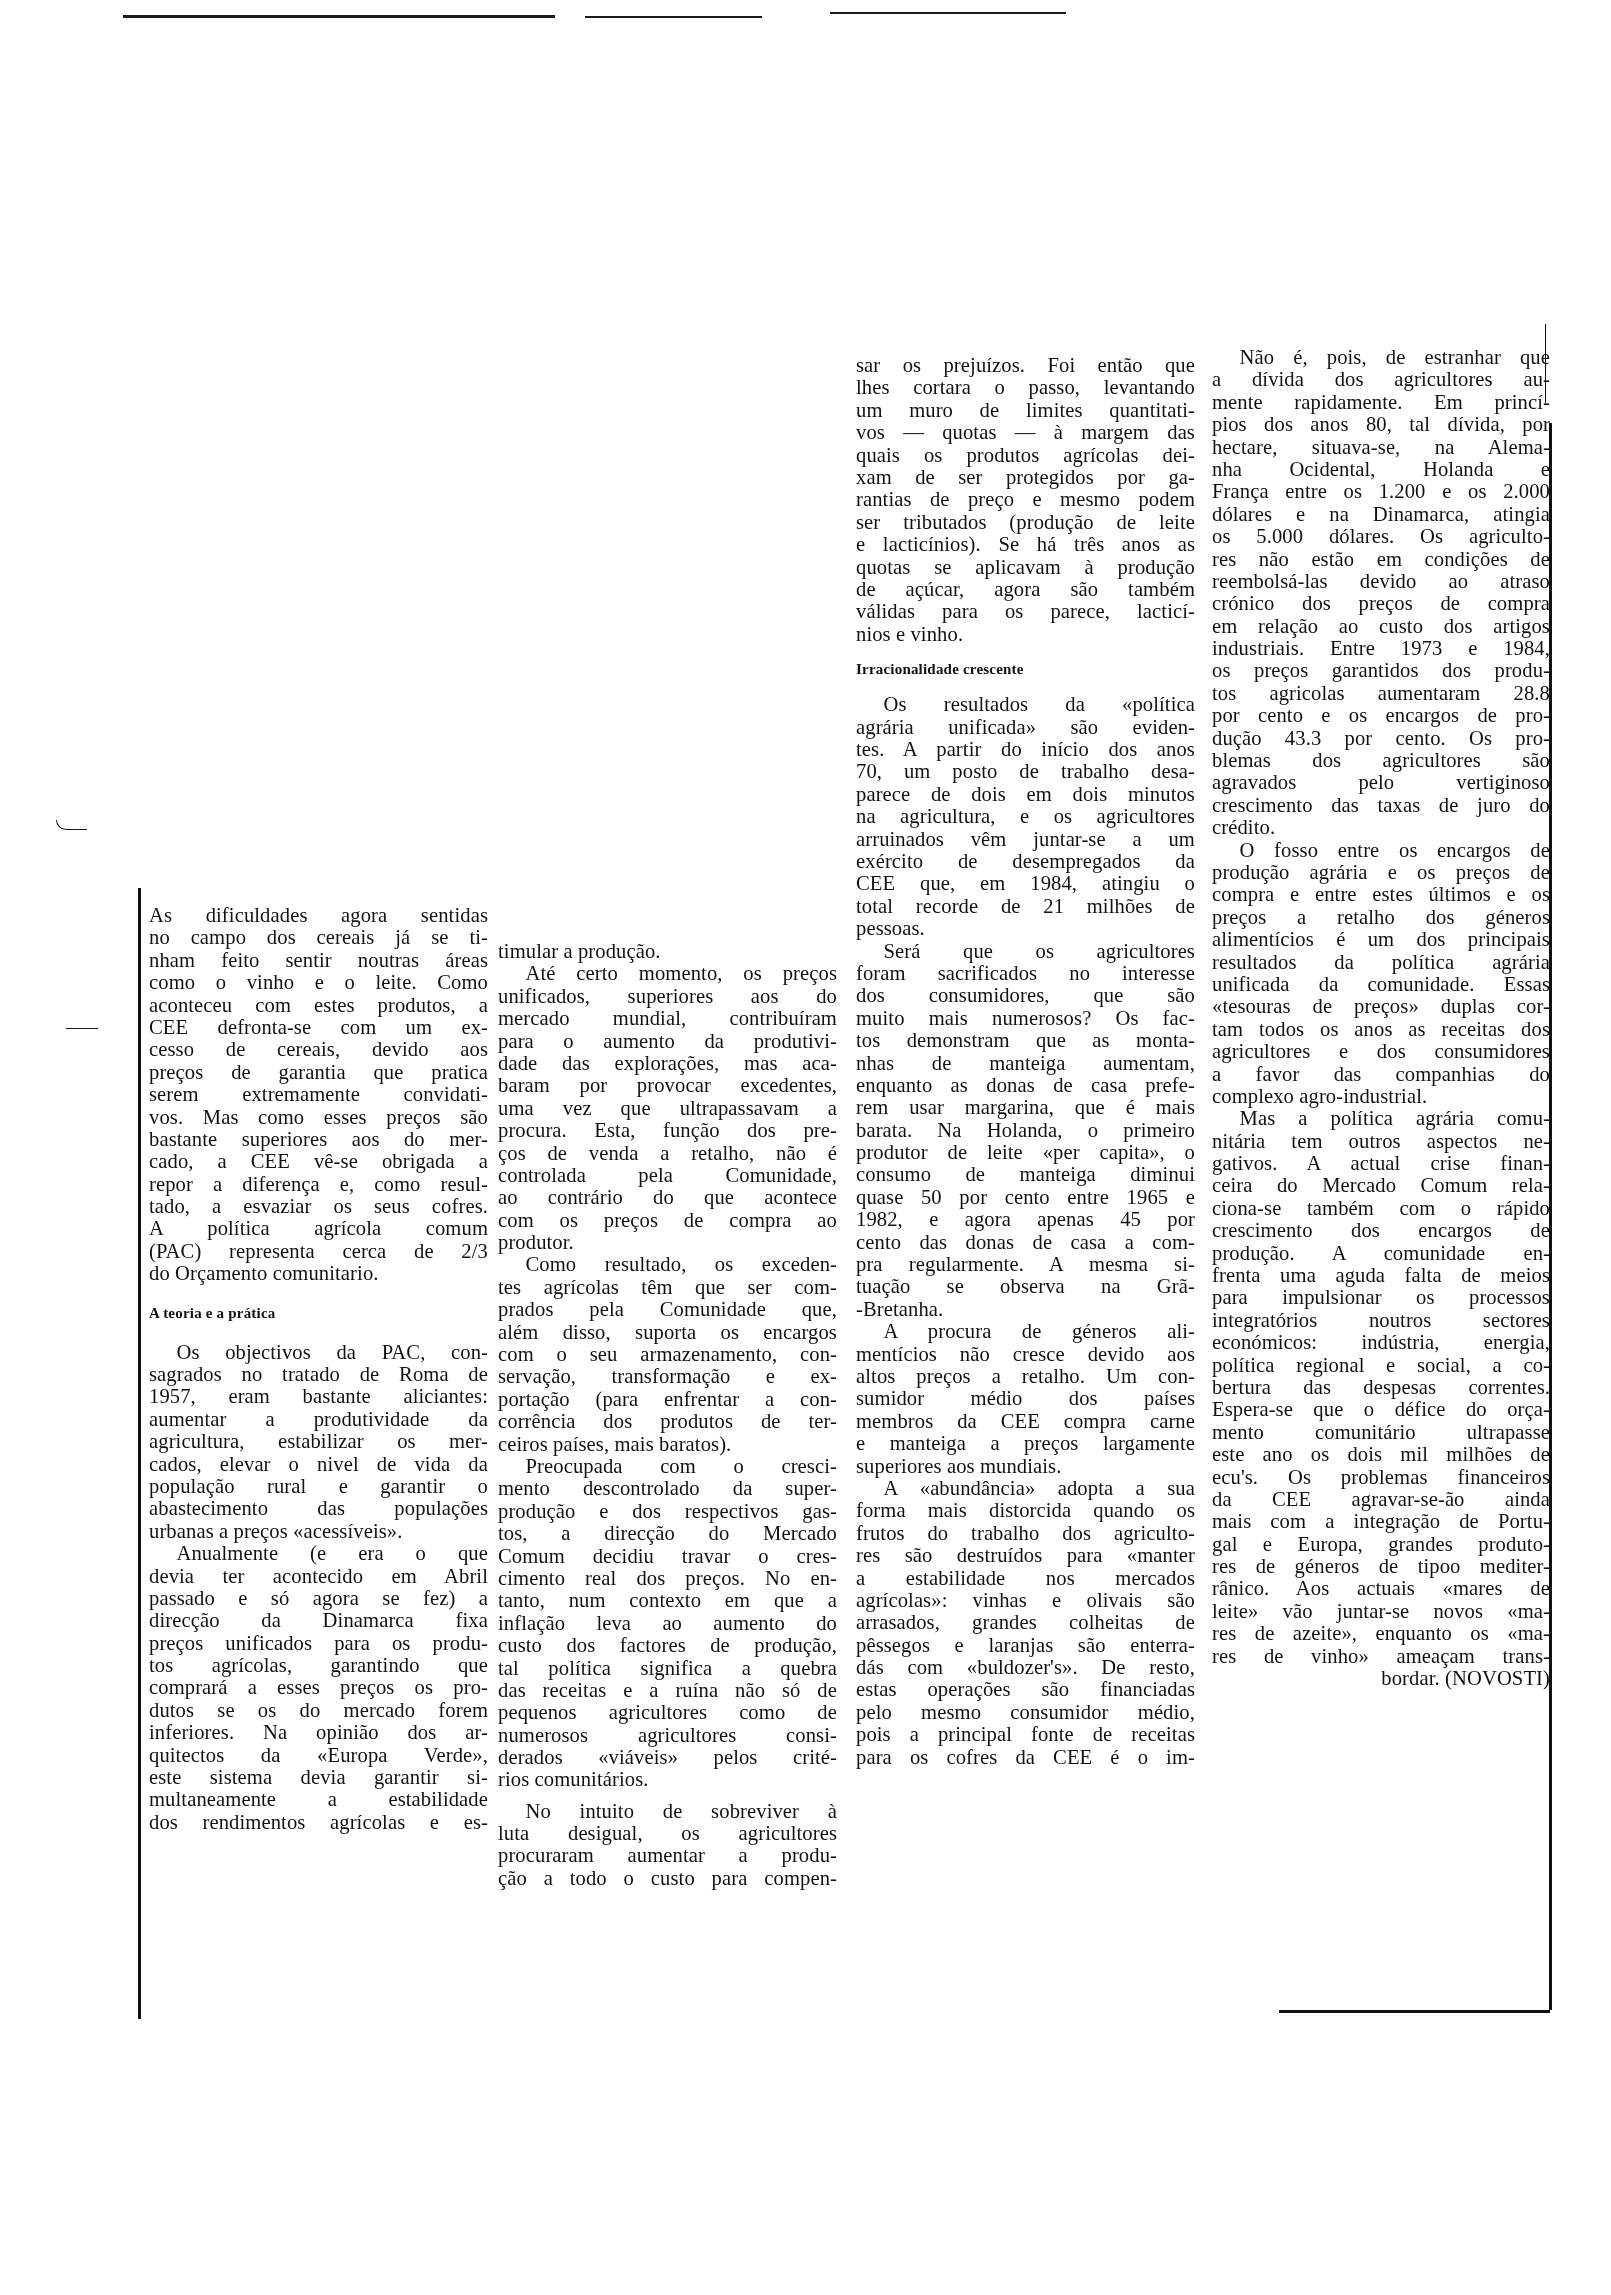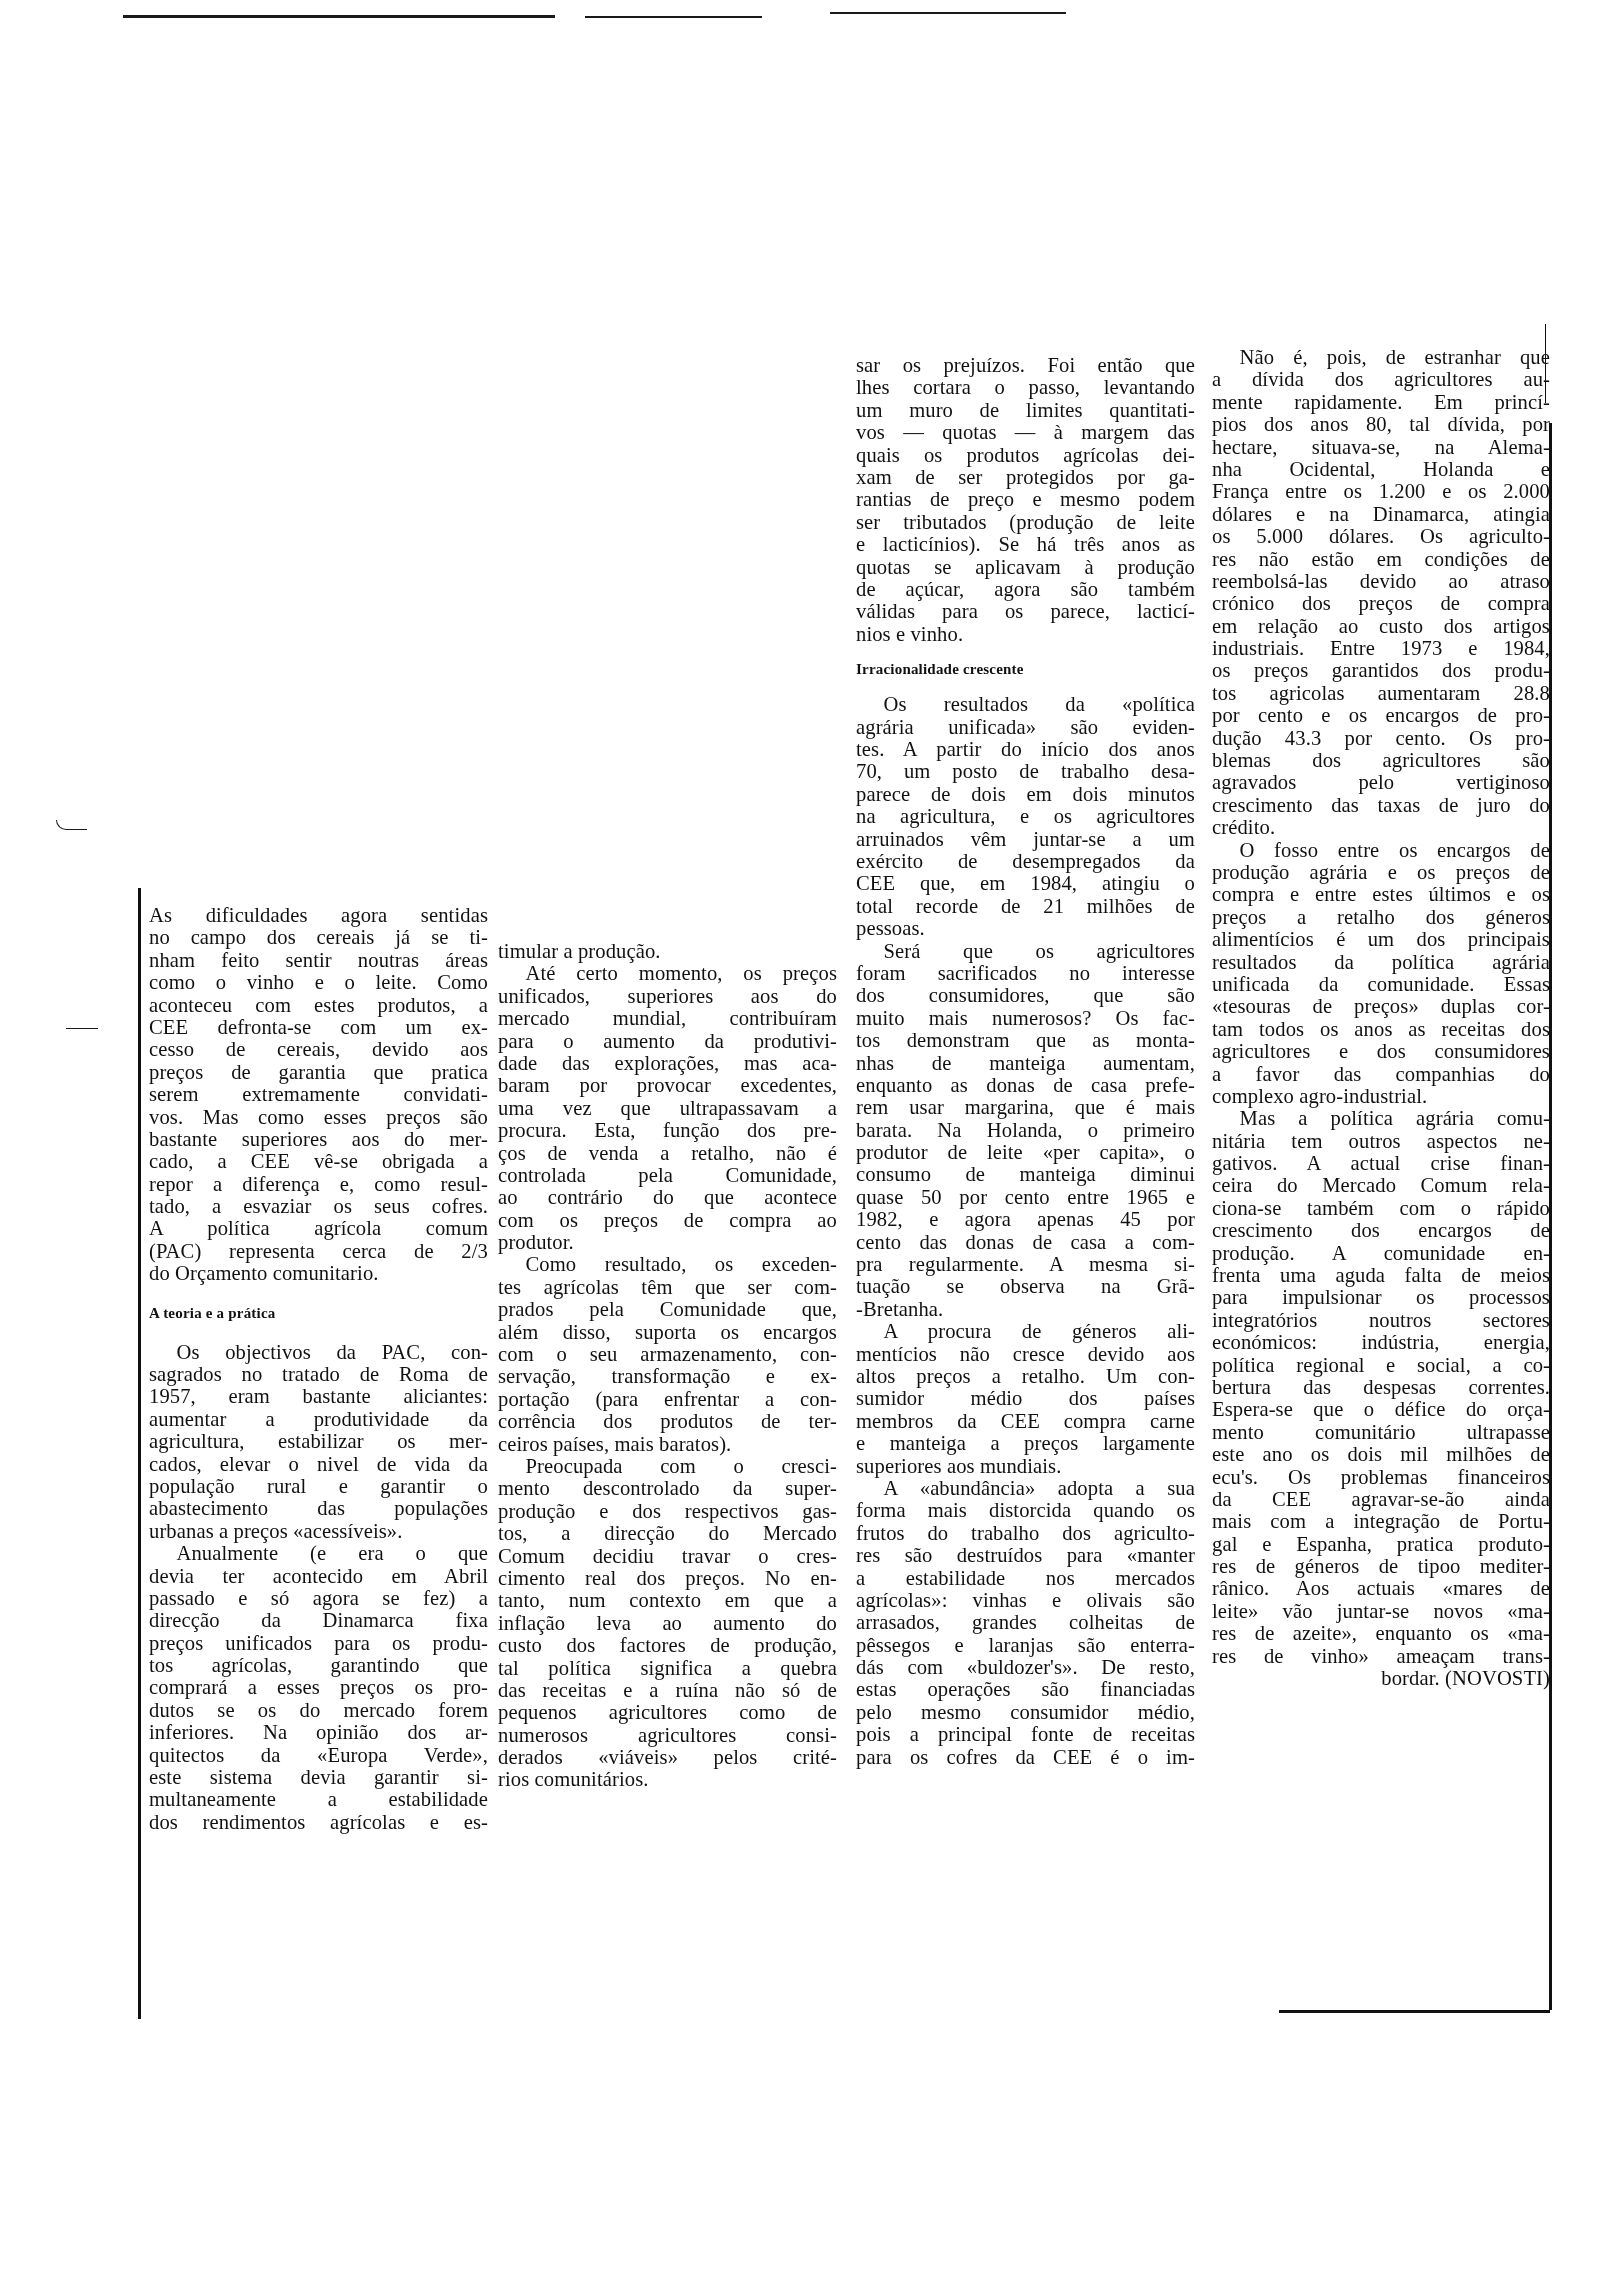--- a/index.html
+++ b/index.html
@@ -133,20 +133,26 @@
     <span class="line">inflação leva ao aumento do</span>
     <span class="line">custo dos factores de produção,</span>
     <span class="line">tal política significa a quebra</span>
     <span class="line">das receitas e a ruína não só de</span>
     <span class="line">pequenos agricultores como de</span>
     <span class="line">numerosos agricultores consi-</span>
     <span class="line">derados «viáveis» pelos crité-</span>
     <span class="line last">rios comunitários.</span>
   </div>
   <span class="gap"></span>
+  <div>
+    <span class="line indent">No intuito de sobreviver à</span>
+    <span class="line">luta desigual, os agricultores</span>
+    <span class="line">procuraram aumentar a produ-</span>
+    <span class="line">ção a todo o custo para compen-</span>
+  </div>
 </div>
 
 <div class="col" style="left:856px; top:354px;">
   <div>
     <span class="line">sar os prejuízos. Foi então que</span>
     <span class="line">lhes cortara o passo, levantando</span>
     <span class="line">um muro de limites quantitati-</span>
     <span class="line">vos — quotas — à margem das</span>
     <span class="line">quais os produtos agrícolas dei-</span>
     <span class="line">xam de ser protegidos por ga-</span>
@@ -269,21 +275,21 @@
     <span class="line">integratórios noutros sectores</span>
     <span class="line">económicos: indústria, energia,</span>
     <span class="line">política regional e social, a co-</span>
     <span class="line">bertura das despesas correntes.</span>
     <span class="line">Espera-se que o défice do orça-</span>
     <span class="line">mento comunitário ultrapasse</span>
     <span class="line">este ano os dois mil milhões de</span>
     <span class="line">ecu's. Os problemas financeiros</span>
     <span class="line">da CEE agravar-se-ão ainda</span>
     <span class="line">mais com a integração de Portu-</span>
-    <span class="line">gal e Espanha, pratica produto-</span>
+    <span class="line">gal e Europa, grandes produto-</span>
     <span class="line">res de géneros de tipoo mediter-</span>
     <span class="line">rânico. Aos actuais «mares de</span>
     <span class="line">leite» vão juntar-se novos «ma-</span>
     <span class="line">res de azeite», enquanto os «ma-</span>
     <span class="line">res de vinho» ameaçam trans-</span>
   </div>
   <div>
     <span class="line right">bordar. (NOVOSTI)</span>
   </div>
 </div>

